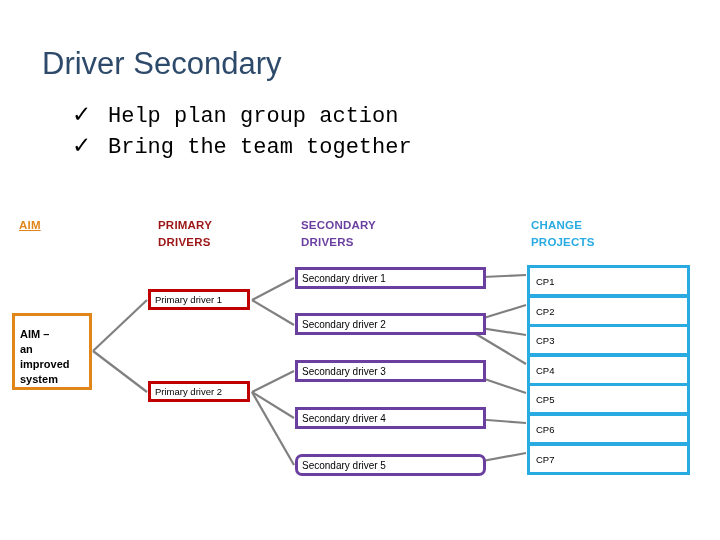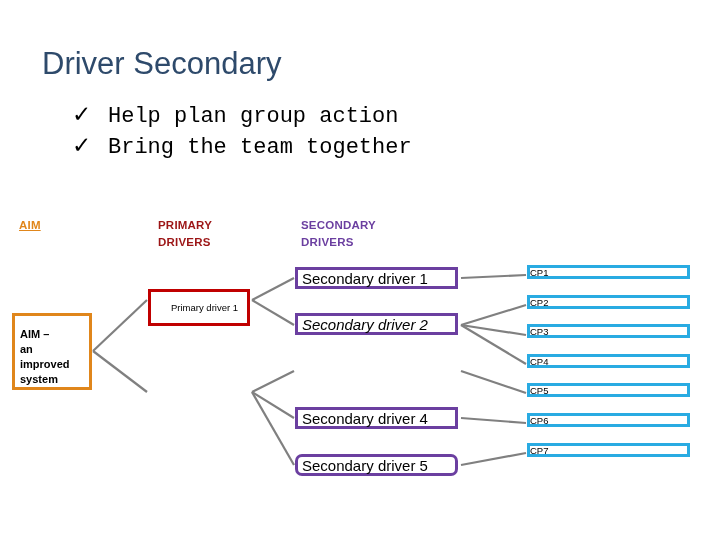--- a/index.html
+++ b/index.html
@@ -105,45 +105,46 @@
     border: 3px solid #e0861b;
     padding: 11px 5px;
     align-items: flex-start;
     font-size: 11px;
     line-height: 15px;
     font-weight: 600;
   }
 
   .primary-box {
     width: 102px;
-    height: 37px;
+    height: 21px;
     border: 3px solid #c00000;
-    padding-left: 20px;
+    padding-left: 4px;
     font-size: 9.5px;
   }
   #pd1 { left: 148px; top: 289px; }
   #pd2 { left: 148px; top: 381px; }
 
   .secondary-box {
-    width: 163px;
+    width: 191px;
     height: 22px;
     border: 3px solid #6b3fa0;
     padding-left: 4px;
-    font-size: 15px;
+    font-size: 10px;
   }
   #sd1 { left: 295px; top: 267px; }
-  #sd2 { left: 295px; top: 313px; font-style: italic; }
+  #sd2 { left: 295px; top: 313px; }
   #sd3 { left: 295px; top: 360px; }
   #sd4 { left: 295px; top: 407px; }
   #sd5 { left: 295px; top: 454px; border-radius: 7px; }
 
   .cp-box {
     width: 163px;
-    height: 14px;
+    height: 32px;
     border: 3px solid #29abe2;
+    padding-left: 6px;
     font-size: 9.5px;
   }
   #cp1 { left: 527px; top: 265px; }
   #cp2 { left: 527px; top: 295px; }
   #cp3 { left: 527px; top: 324px; }
   #cp4 { left: 527px; top: 354px; }
   #cp5 { left: 527px; top: 383px; }
   #cp6 { left: 527px; top: 413px; }
   #cp7 { left: 527px; top: 443px; }
 </style>
@@ -172,20 +173,24 @@
   <div class="col-head" id="head-primary">
     <div>PRIMARY</div>
     <div>DRIVERS</div>
   </div>
 
   <div class="col-head" id="head-secondary">
     <div>SECONDARY</div>
     <div>DRIVERS</div>
   </div>
 
+  <div class="col-head" id="head-change">
+    <div>CHANGE</div>
+    <div>PROJECTS</div>
+  </div>
 
   <svg id="connectors" viewBox="0 0 720 540">
     <g stroke="#808080" stroke-width="2.2" fill="none">
 
       <line x1="93" y1="351" x2="147" y2="300"></line>
       <line x1="93" y1="351" x2="147" y2="392"></line>
 
       <line x1="252" y1="300" x2="294" y2="278"></line>
       <line x1="252" y1="300" x2="294" y2="325"></line>
 
@@ -208,27 +213,33 @@
       <div>AIM –</div>
       <div>an</div>
       <div>improved</div>
       <div>system</div>
     </div>
   </div>
 
   <div class="node primary-box" id="pd1">
     <span>Primary driver 1</span>
   </div>
+  <div class="node primary-box" id="pd2">
+    <span>Primary driver 2</span>
+  </div>
 
   <div class="node secondary-box" id="sd1">
     <span>Secondary driver 1</span>
   </div>
   <div class="node secondary-box" id="sd2">
     <span>Secondary driver 2</span>
   </div>
+  <div class="node secondary-box" id="sd3">
+    <span>Secondary driver 3</span>
+  </div>
   <div class="node secondary-box" id="sd4">
     <span>Secondary driver 4</span>
   </div>
   <div class="node secondary-box" id="sd5">
     <span>Secondary driver 5</span>
   </div>
 
   <div class="node cp-box" id="cp1">
     <span>CP1</span>
   </div>

